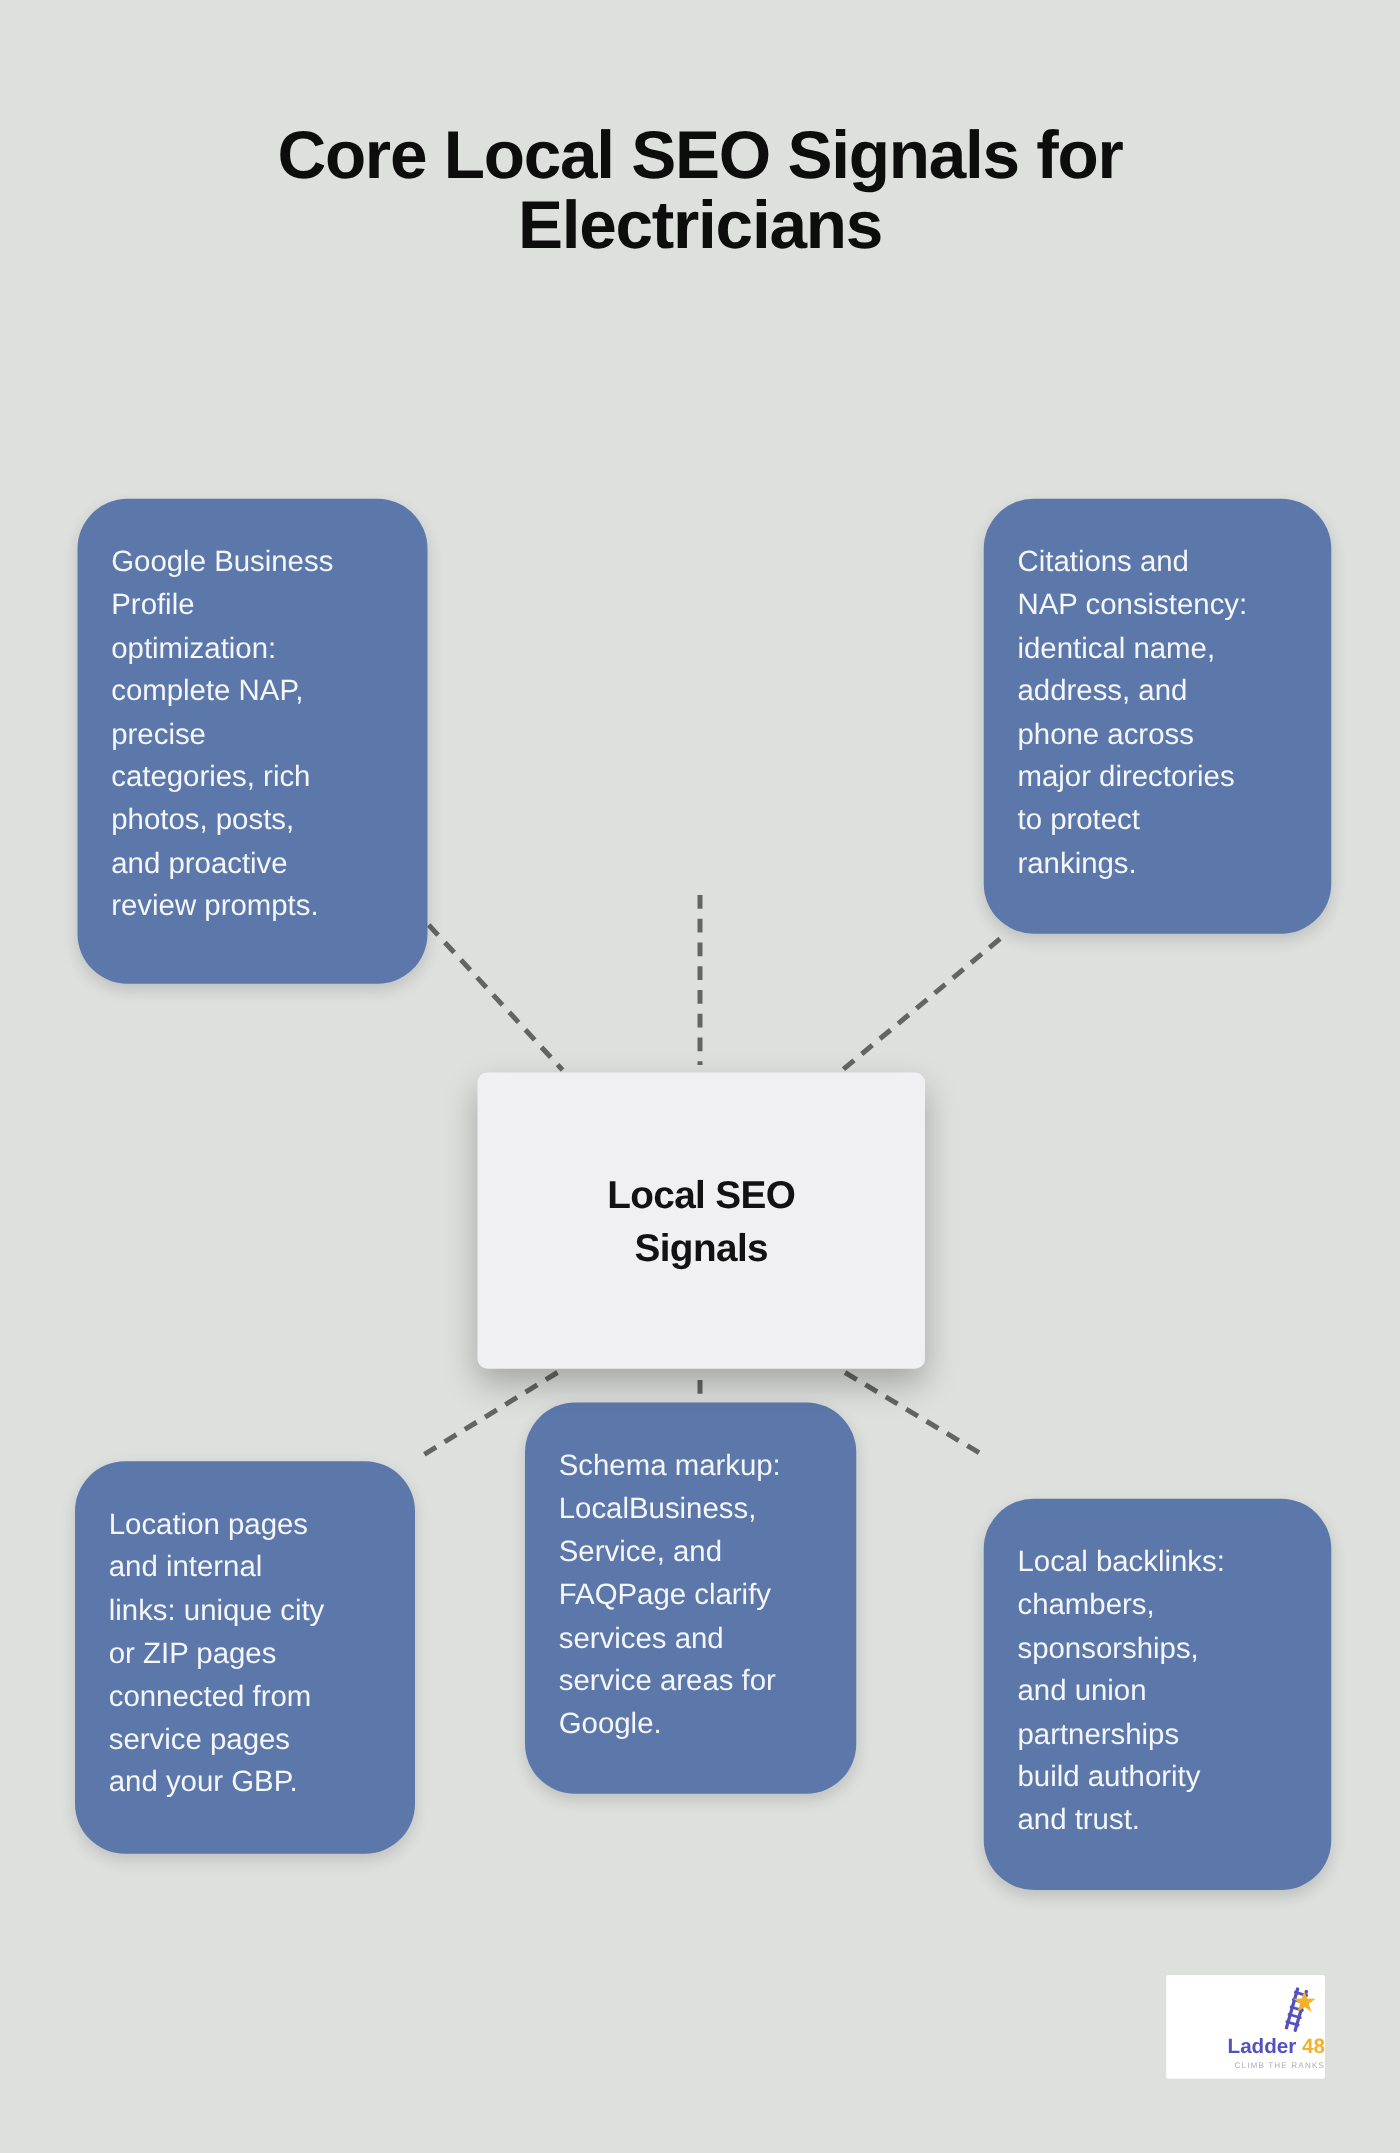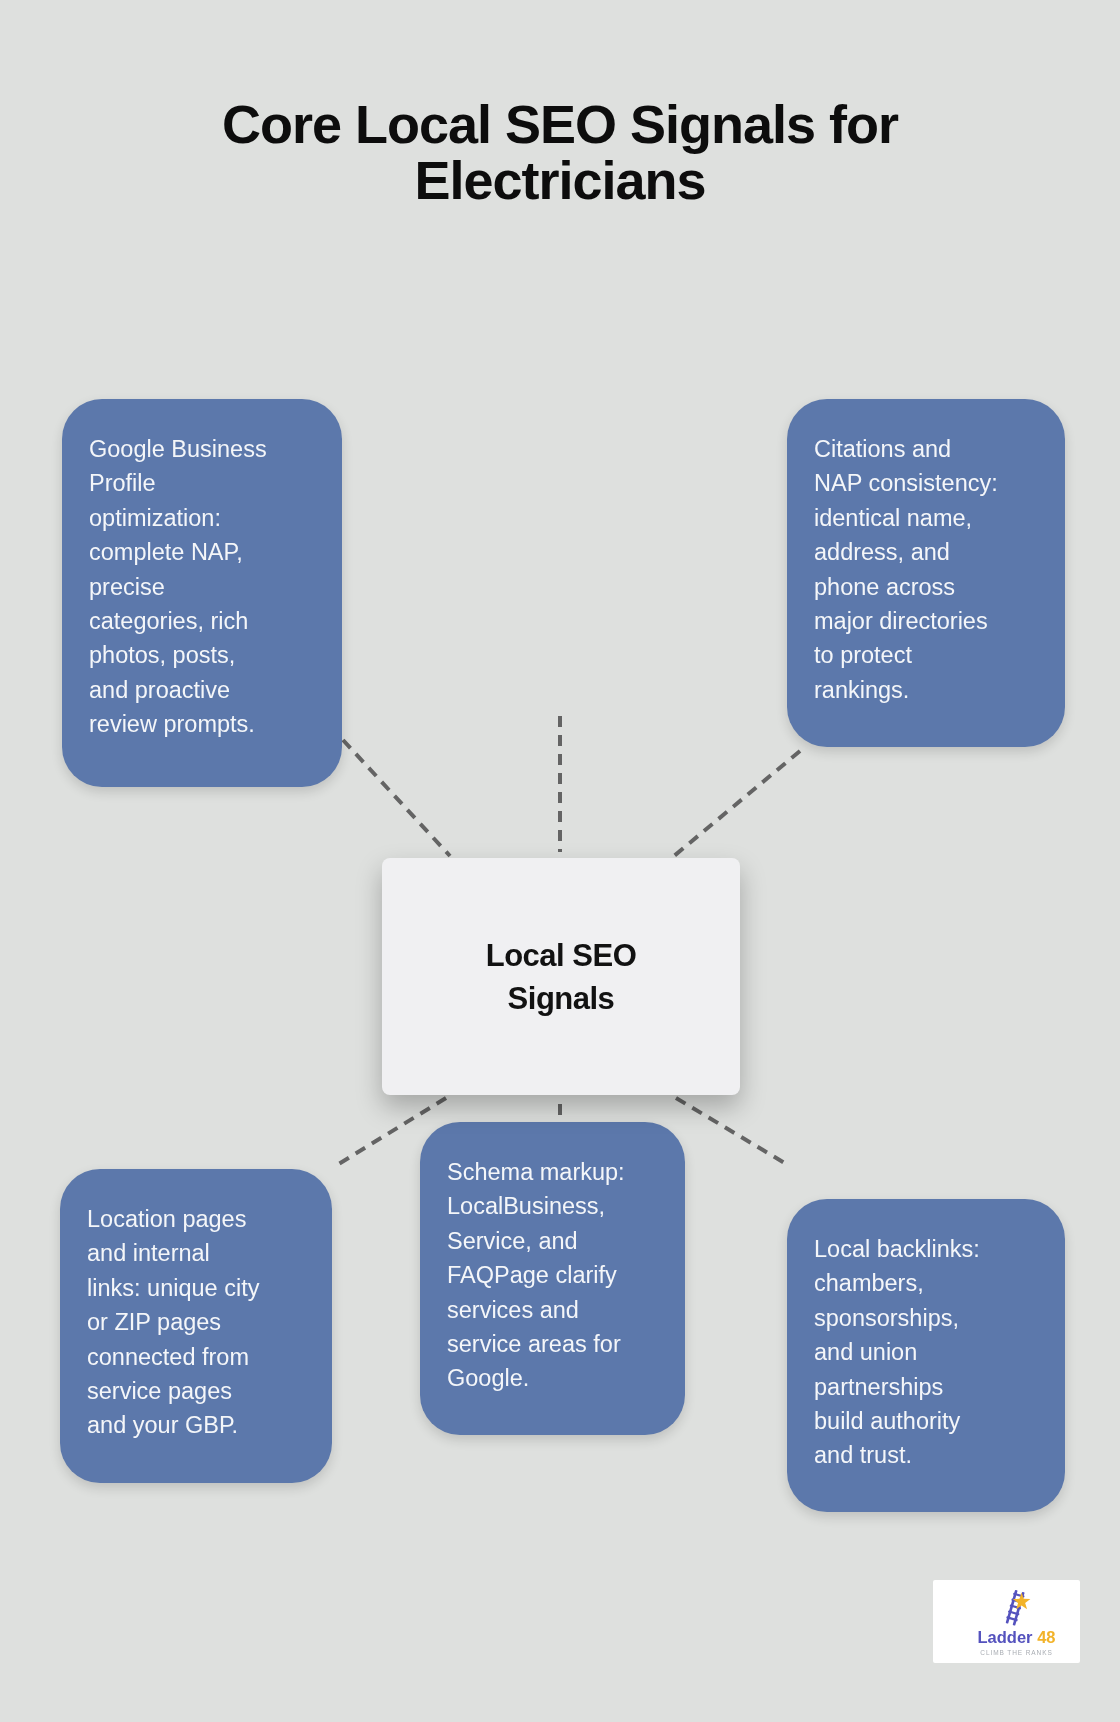--- a/index.html
+++ b/index.html
@@ -50,21 +50,21 @@
   }
   .center-node .label{
     font-size:31px;line-height:43px;font-weight:700;color:#121212;
     text-align:center;white-space:pre-line;letter-spacing:-0.5px;
   }
 
   
   .logo-card{
     position:absolute;left:933px;top:1580px;width:127px;height:83px;
     background:#ffffff;border-radius:2px;
-    display:flex;flex-direction:column;align-items:center;justify-content:center;padding-left:20px;
+    display:flex;flex-direction:column;align-items:flex-end;justify-content:center;
   }
   .logo-icon{height:40px;display:block;margin-bottom:1px;}
   .logo-name{font-size:16.5px;font-weight:700;letter-spacing:0;line-height:17px;}
   .logo-name .primary{color:#5452be;}
   .logo-name .accent{color:#f2b32a;}
   .logo-tagline{
     font-size:6.5px;color:#a9adb3;letter-spacing:0.14em;
     margin-top:3px;font-weight:400;
   }
 </style>

